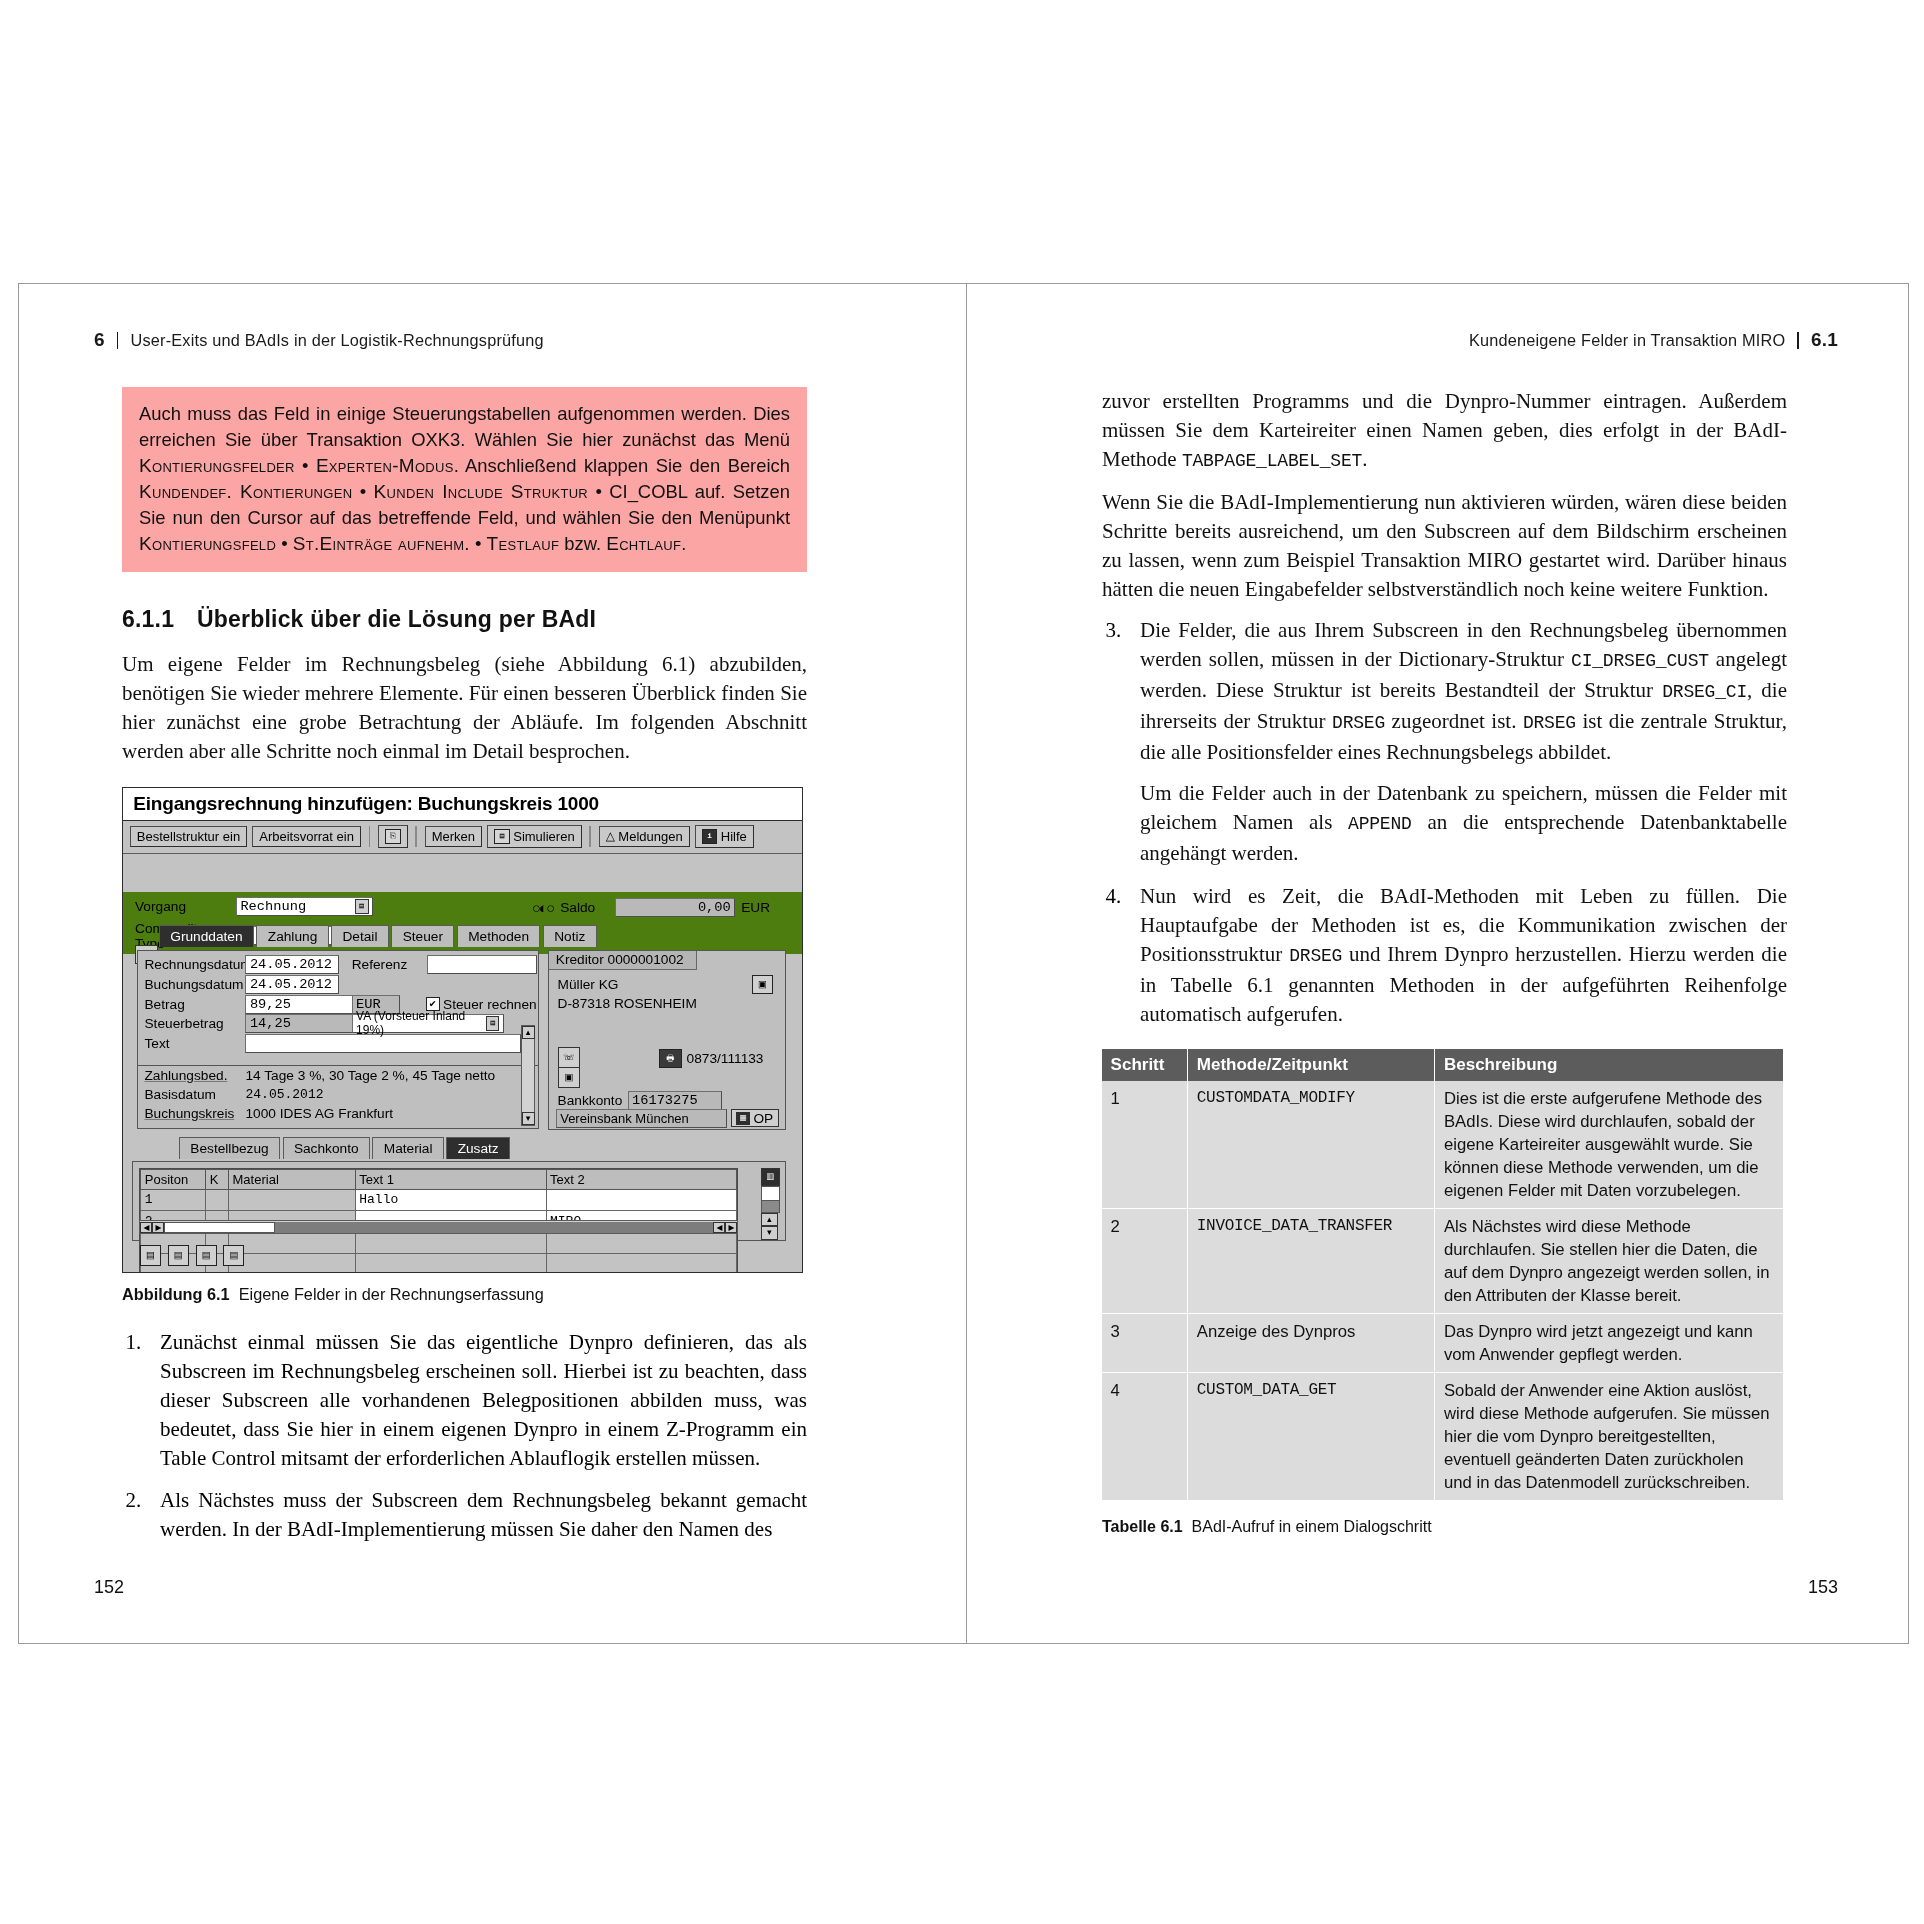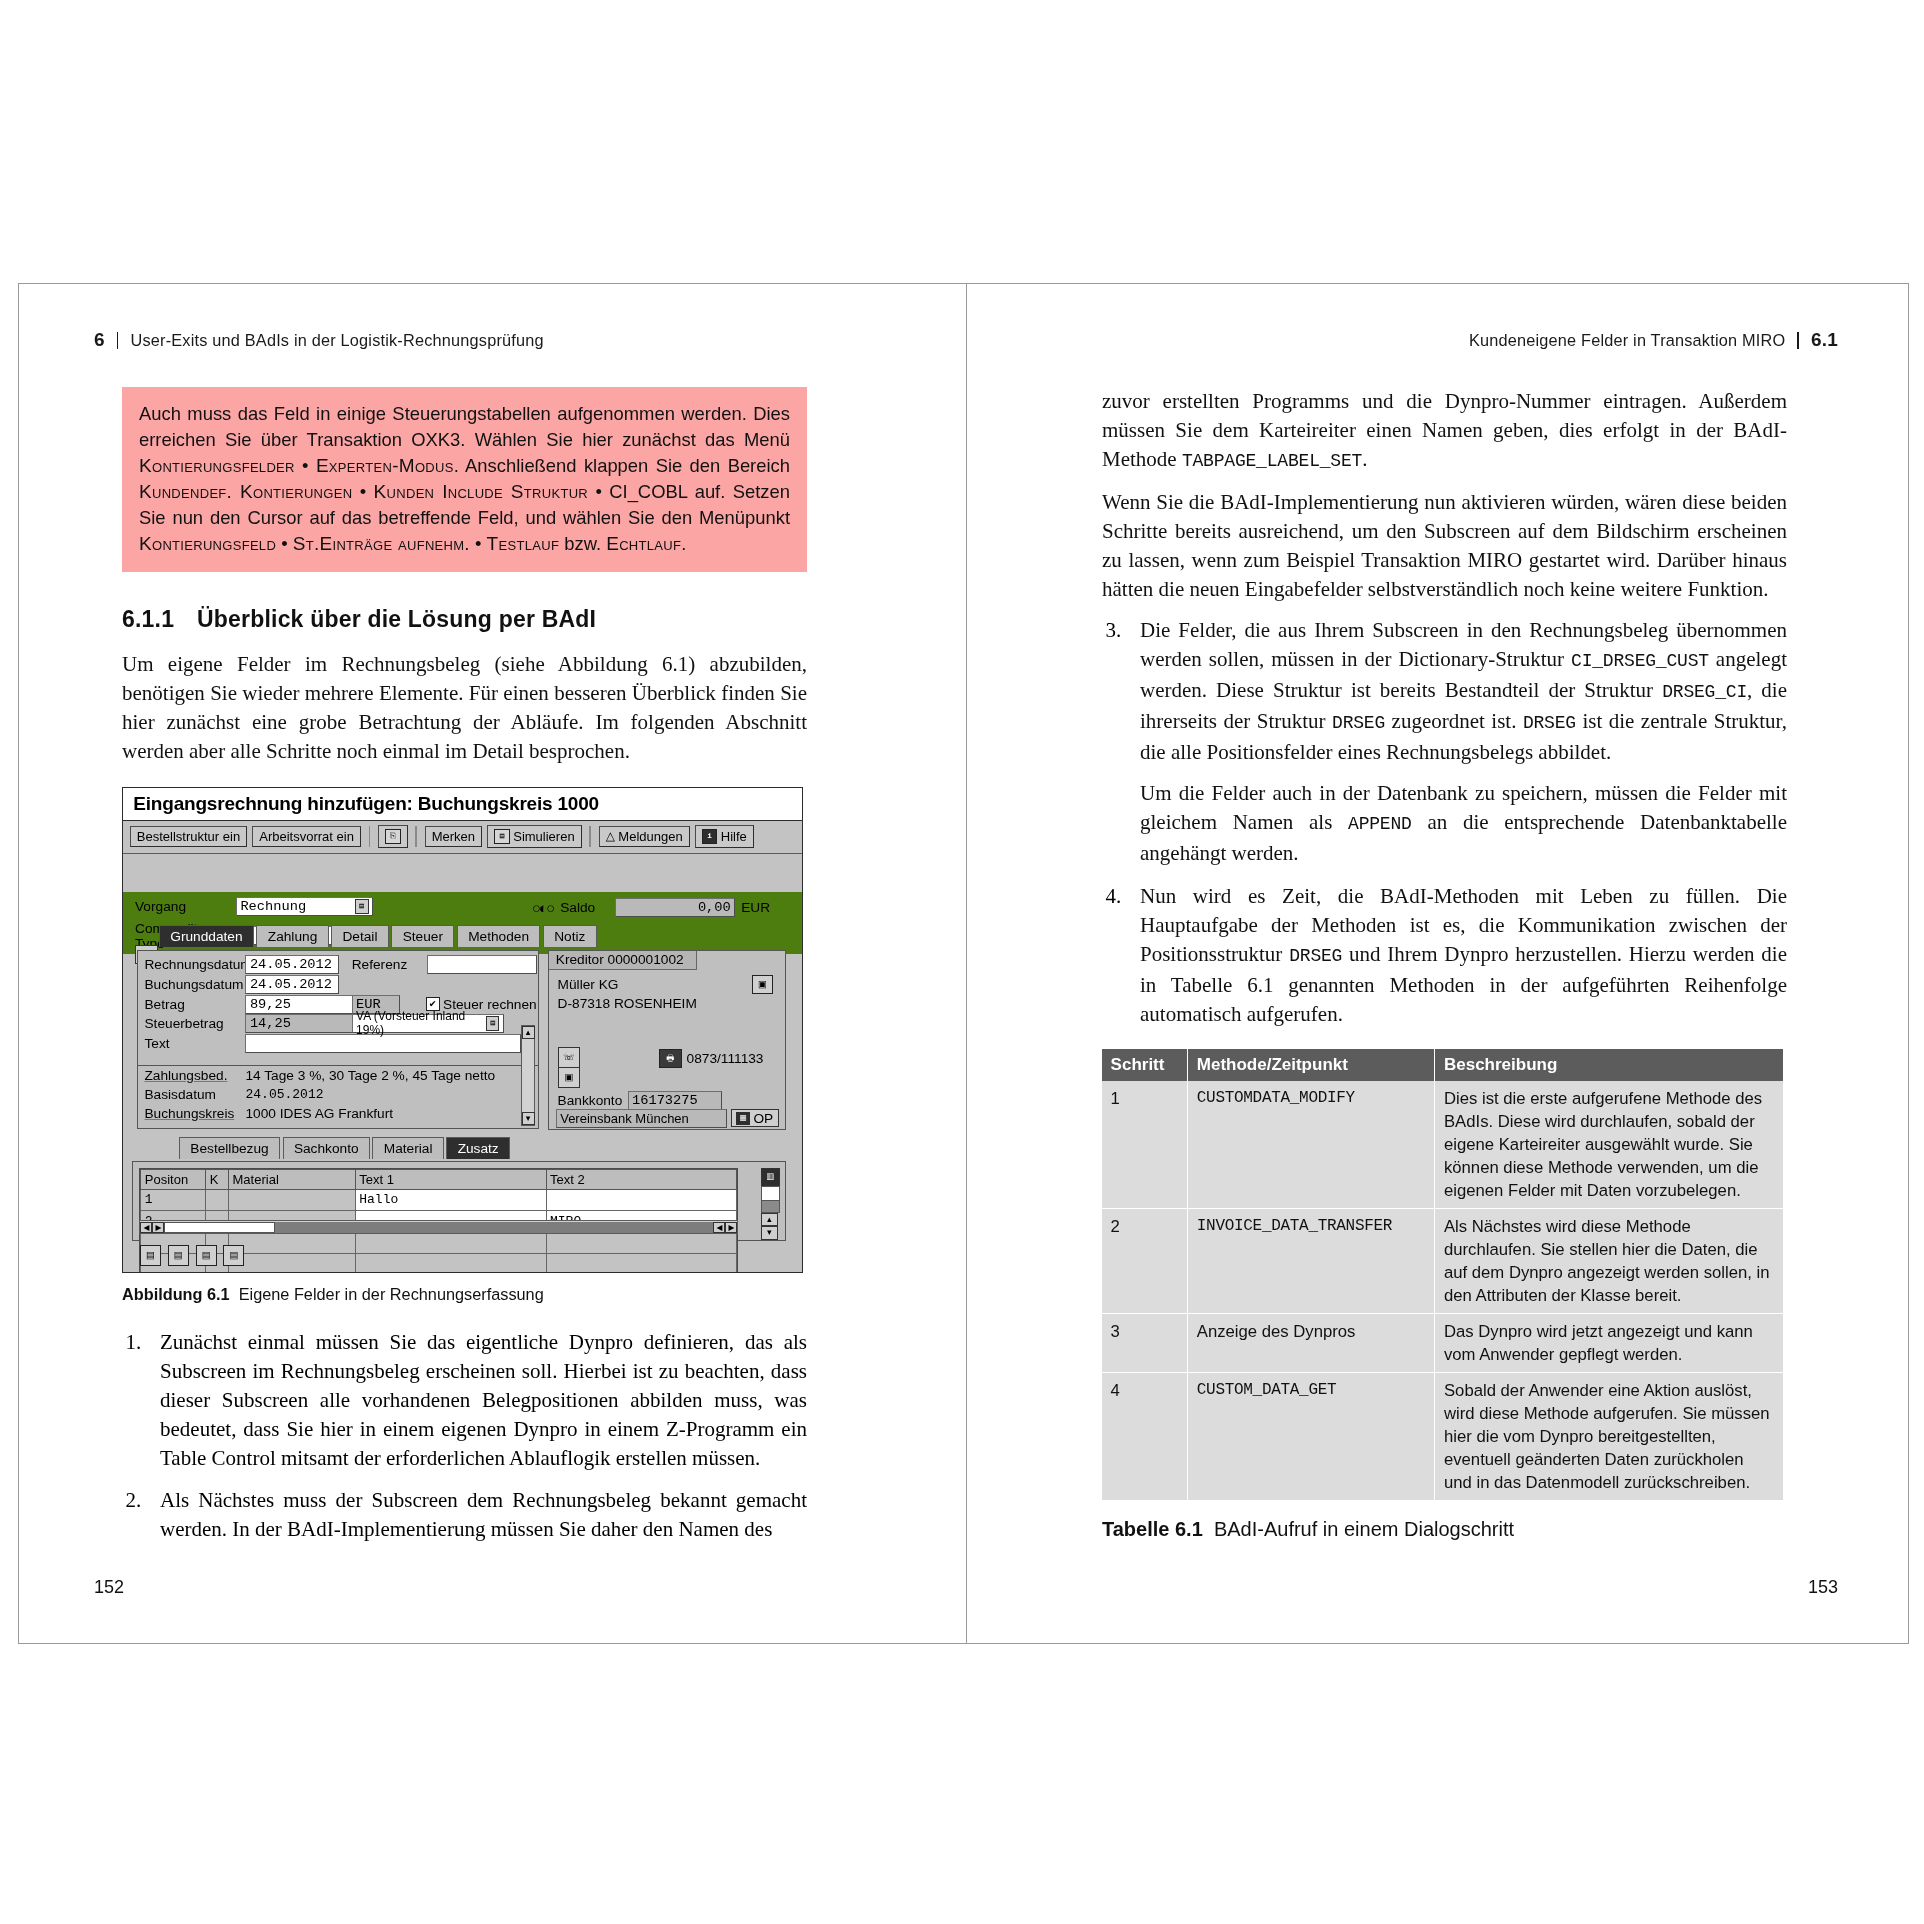--- a/index.html
+++ b/index.html
@@ -316,21 +316,21 @@
     vertical-align: top;
   }
   table.dt td:last-child { border-right: none; }
   table.dt td.m {
     font-family: "Liberation Mono", monospace;
     font-size: 16px;
     letter-spacing: -0.3px;
   }
   .tblcap {
     font-family: "Liberation Sans", sans-serif;
-    font-size: 20px;
+    font-size: 16px;
     color: #111;
     margin-top: 17px;
   }
   .tblcap b { font-weight: bold; }
 
   
   .folio {
     position: absolute;
     bottom: 45px;
     font-family: "Liberation Sans", sans-serif;

